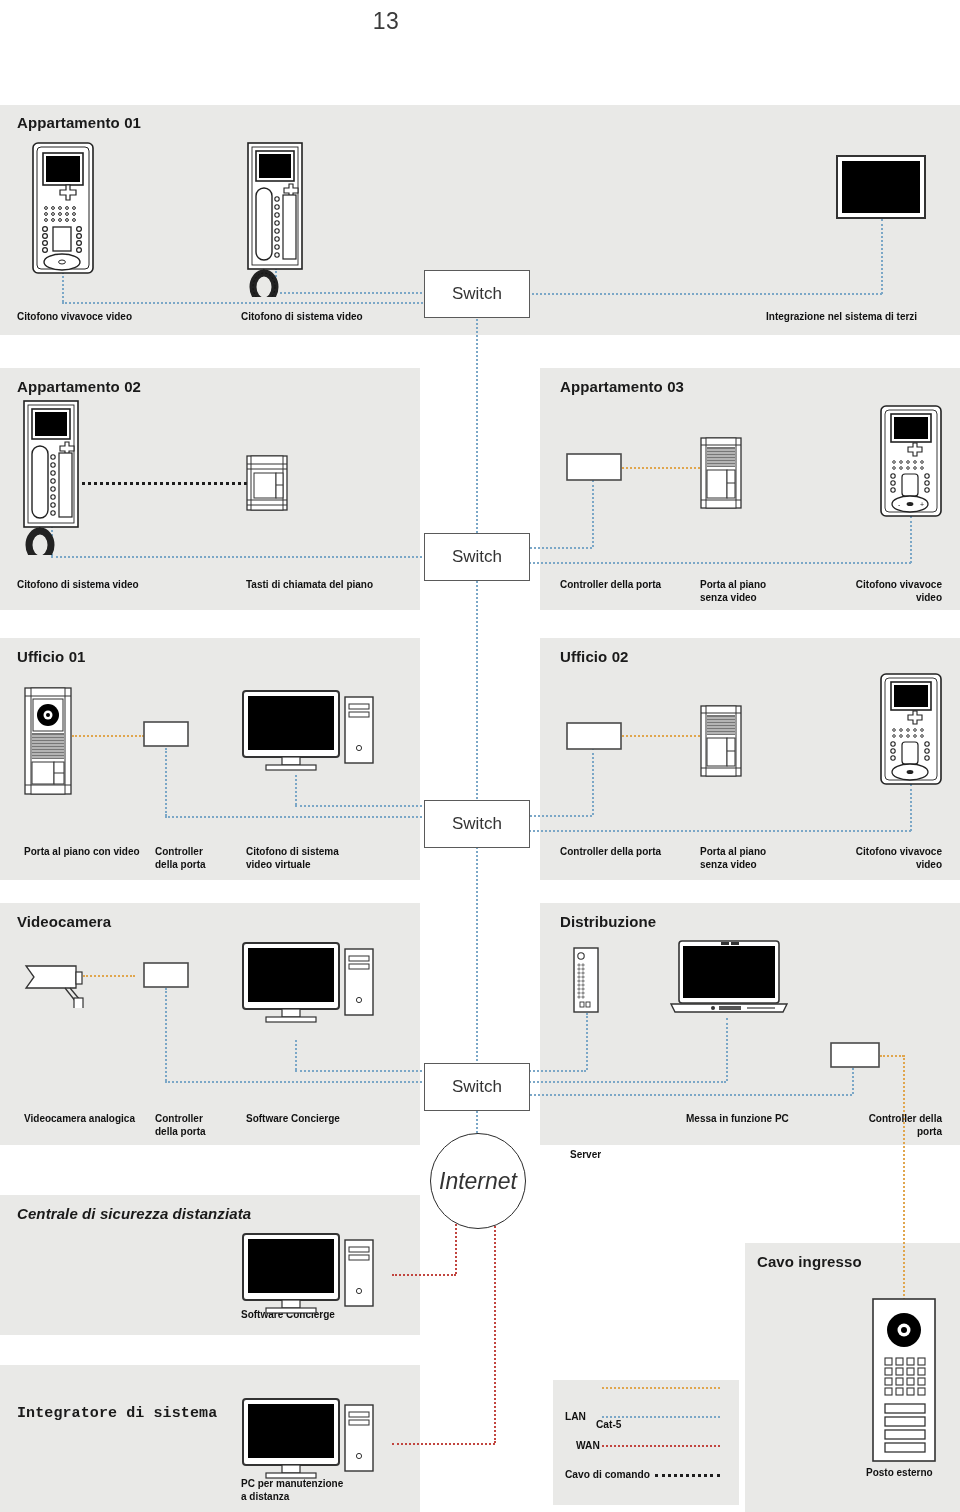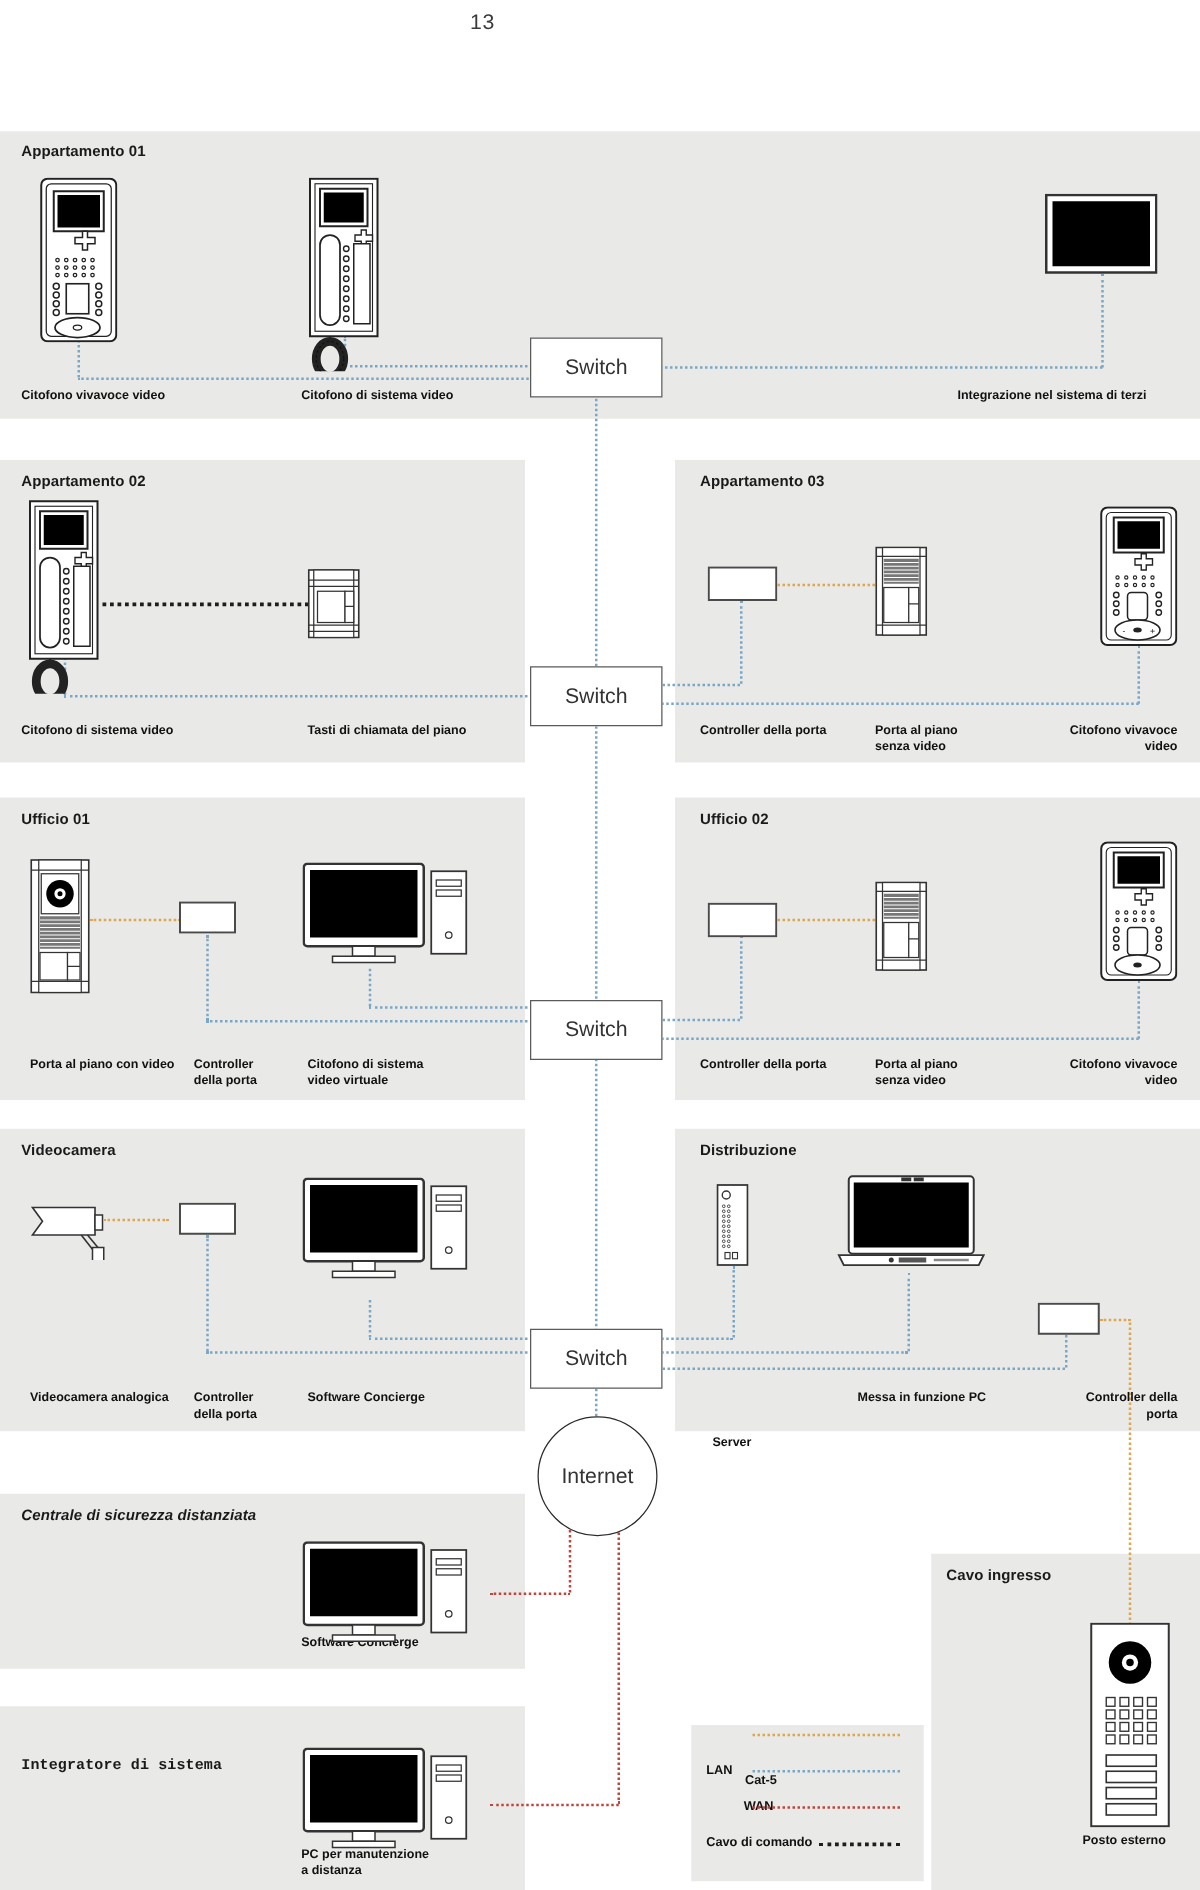--- a/index.html
+++ b/index.html
@@ -4,28 +4,28 @@
 <style>
   html,body{margin:0;padding:0;}
   body{
     width:960px;height:1512px;position:relative;
     background:#ffffff;
     font-family:"Liberation Sans", sans-serif;
     overflow:hidden;
   }
   .page-num{
     position:absolute;left:0;top:8px;width:772px;text-align:center;
-    font-size:17px;color:#3a3a3a;letter-spacing:0.5px;
+    font-size:23px;color:#3a3a3a;letter-spacing:0.5px;
   }
   
   .zone{
     position:absolute;background:#e9e9e7;
   }
   .zone-title{
-    position:absolute;font-size:12px;font-weight:bold;color:#1a1a1a;
+    position:absolute;font-size:15px;font-weight:bold;color:#1a1a1a;
     letter-spacing:0.1px;white-space:nowrap;
   }
   .caption{
     position:absolute;font-size:10px;font-weight:bold;color:#111;
     line-height:13px;white-space:pre-line;
   }
   .caption.right{text-align:right;}
   
   .line{position:absolute;}
   .h-lan{border-top:2px dotted #7ba7c7;height:0;}
@@ -39,21 +39,21 @@
   .switch-box{
     position:absolute;background:#fff;border:1.4px solid #5a5a5a;
     display:flex;align-items:center;justify-content:center;
     font-size:17px;color:#333;font-weight:400;
     z-index:6;
   }
   .internet{
     position:absolute;background:#fff;border:1.4px solid #2b2b2b;
     border-radius:50%;
     display:flex;align-items:center;justify-content:center;
-    font-size:17px;color:#333;z-index:6;
+    font-size:23px;color:#333;z-index:6;font-style:italic;
   }
   
   .dev{position:absolute;z-index:4;}
   .dev svg{display:block;}
   
   .legend{position:absolute;background:#e9e9e7;}
   .legend-row{position:absolute;font-size:10.2px;font-weight:bold;color:#111;}
   .legend-line{position:absolute;height:0;}
 </style>
 </head>
@@ -616,17 +616,17 @@
 <div class="caption" style="left:866px;top:1466px;">Posto esterno</div>
 
 <div class="legend" style="left:553px;top:1380px;width:186px;height:125px;"></div>
 
 <div class="legend-row" style="left:596px;top:1382px;margin-top:37px;">Cat-5</div>
 <div class="legend-line" style="left:602px;top:1387px;width:118px;border-top:2px dotted #e0a64e;"></div>
 
 <div class="legend-row" style="left:565px;top:1411px;">LAN</div>
 <div class="legend-line" style="left:602px;top:1416px;width:118px;border-top:2px dotted #7ba7c7;"></div>
 
-<div class="legend-row" style="left:595px;top:1440px;">WAN</div>
+<div class="legend-row" style="left:576px;top:1440px;">WAN</div>
 <div class="legend-line" style="left:602px;top:1445px;width:118px;border-top:2px dotted #c1453f;"></div>
 
 <div class="legend-row" style="left:565px;top:1469px;">Cavo di comando</div>
 <div class="legend-line" style="left:655px;top:1474px;width:65px;border-top:3px dotted #1d1d1d;"></div>
 
 </body></html>

